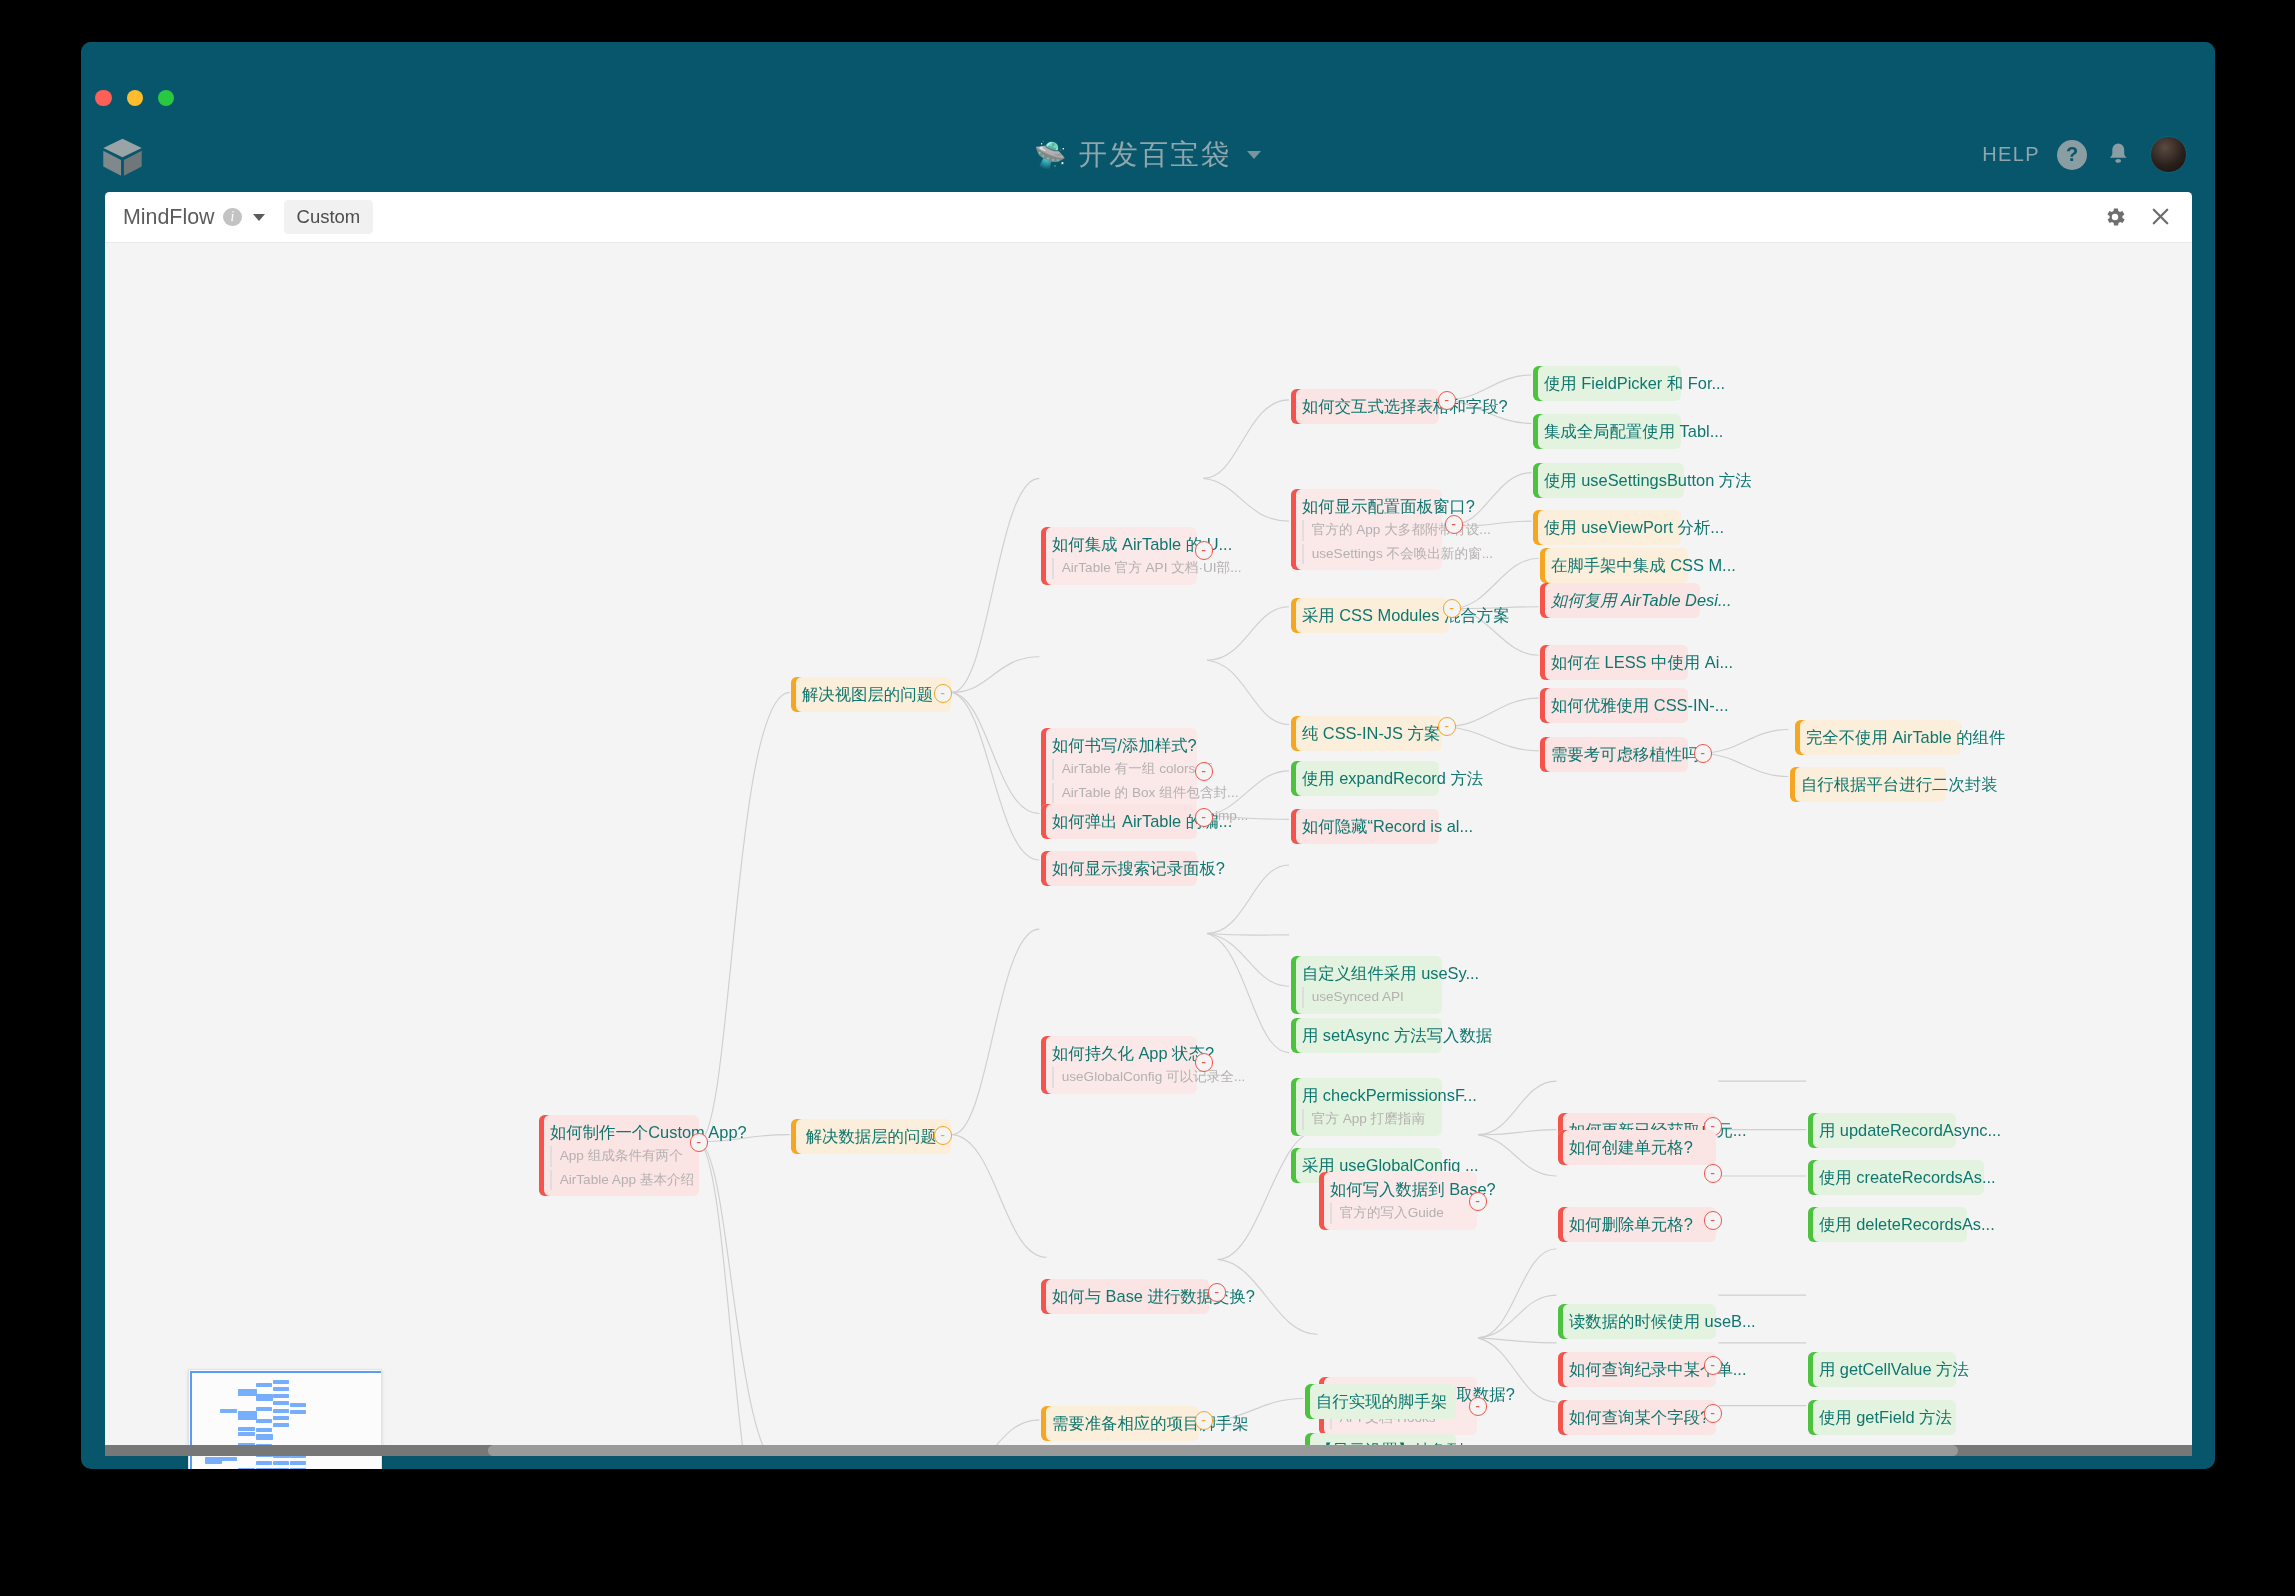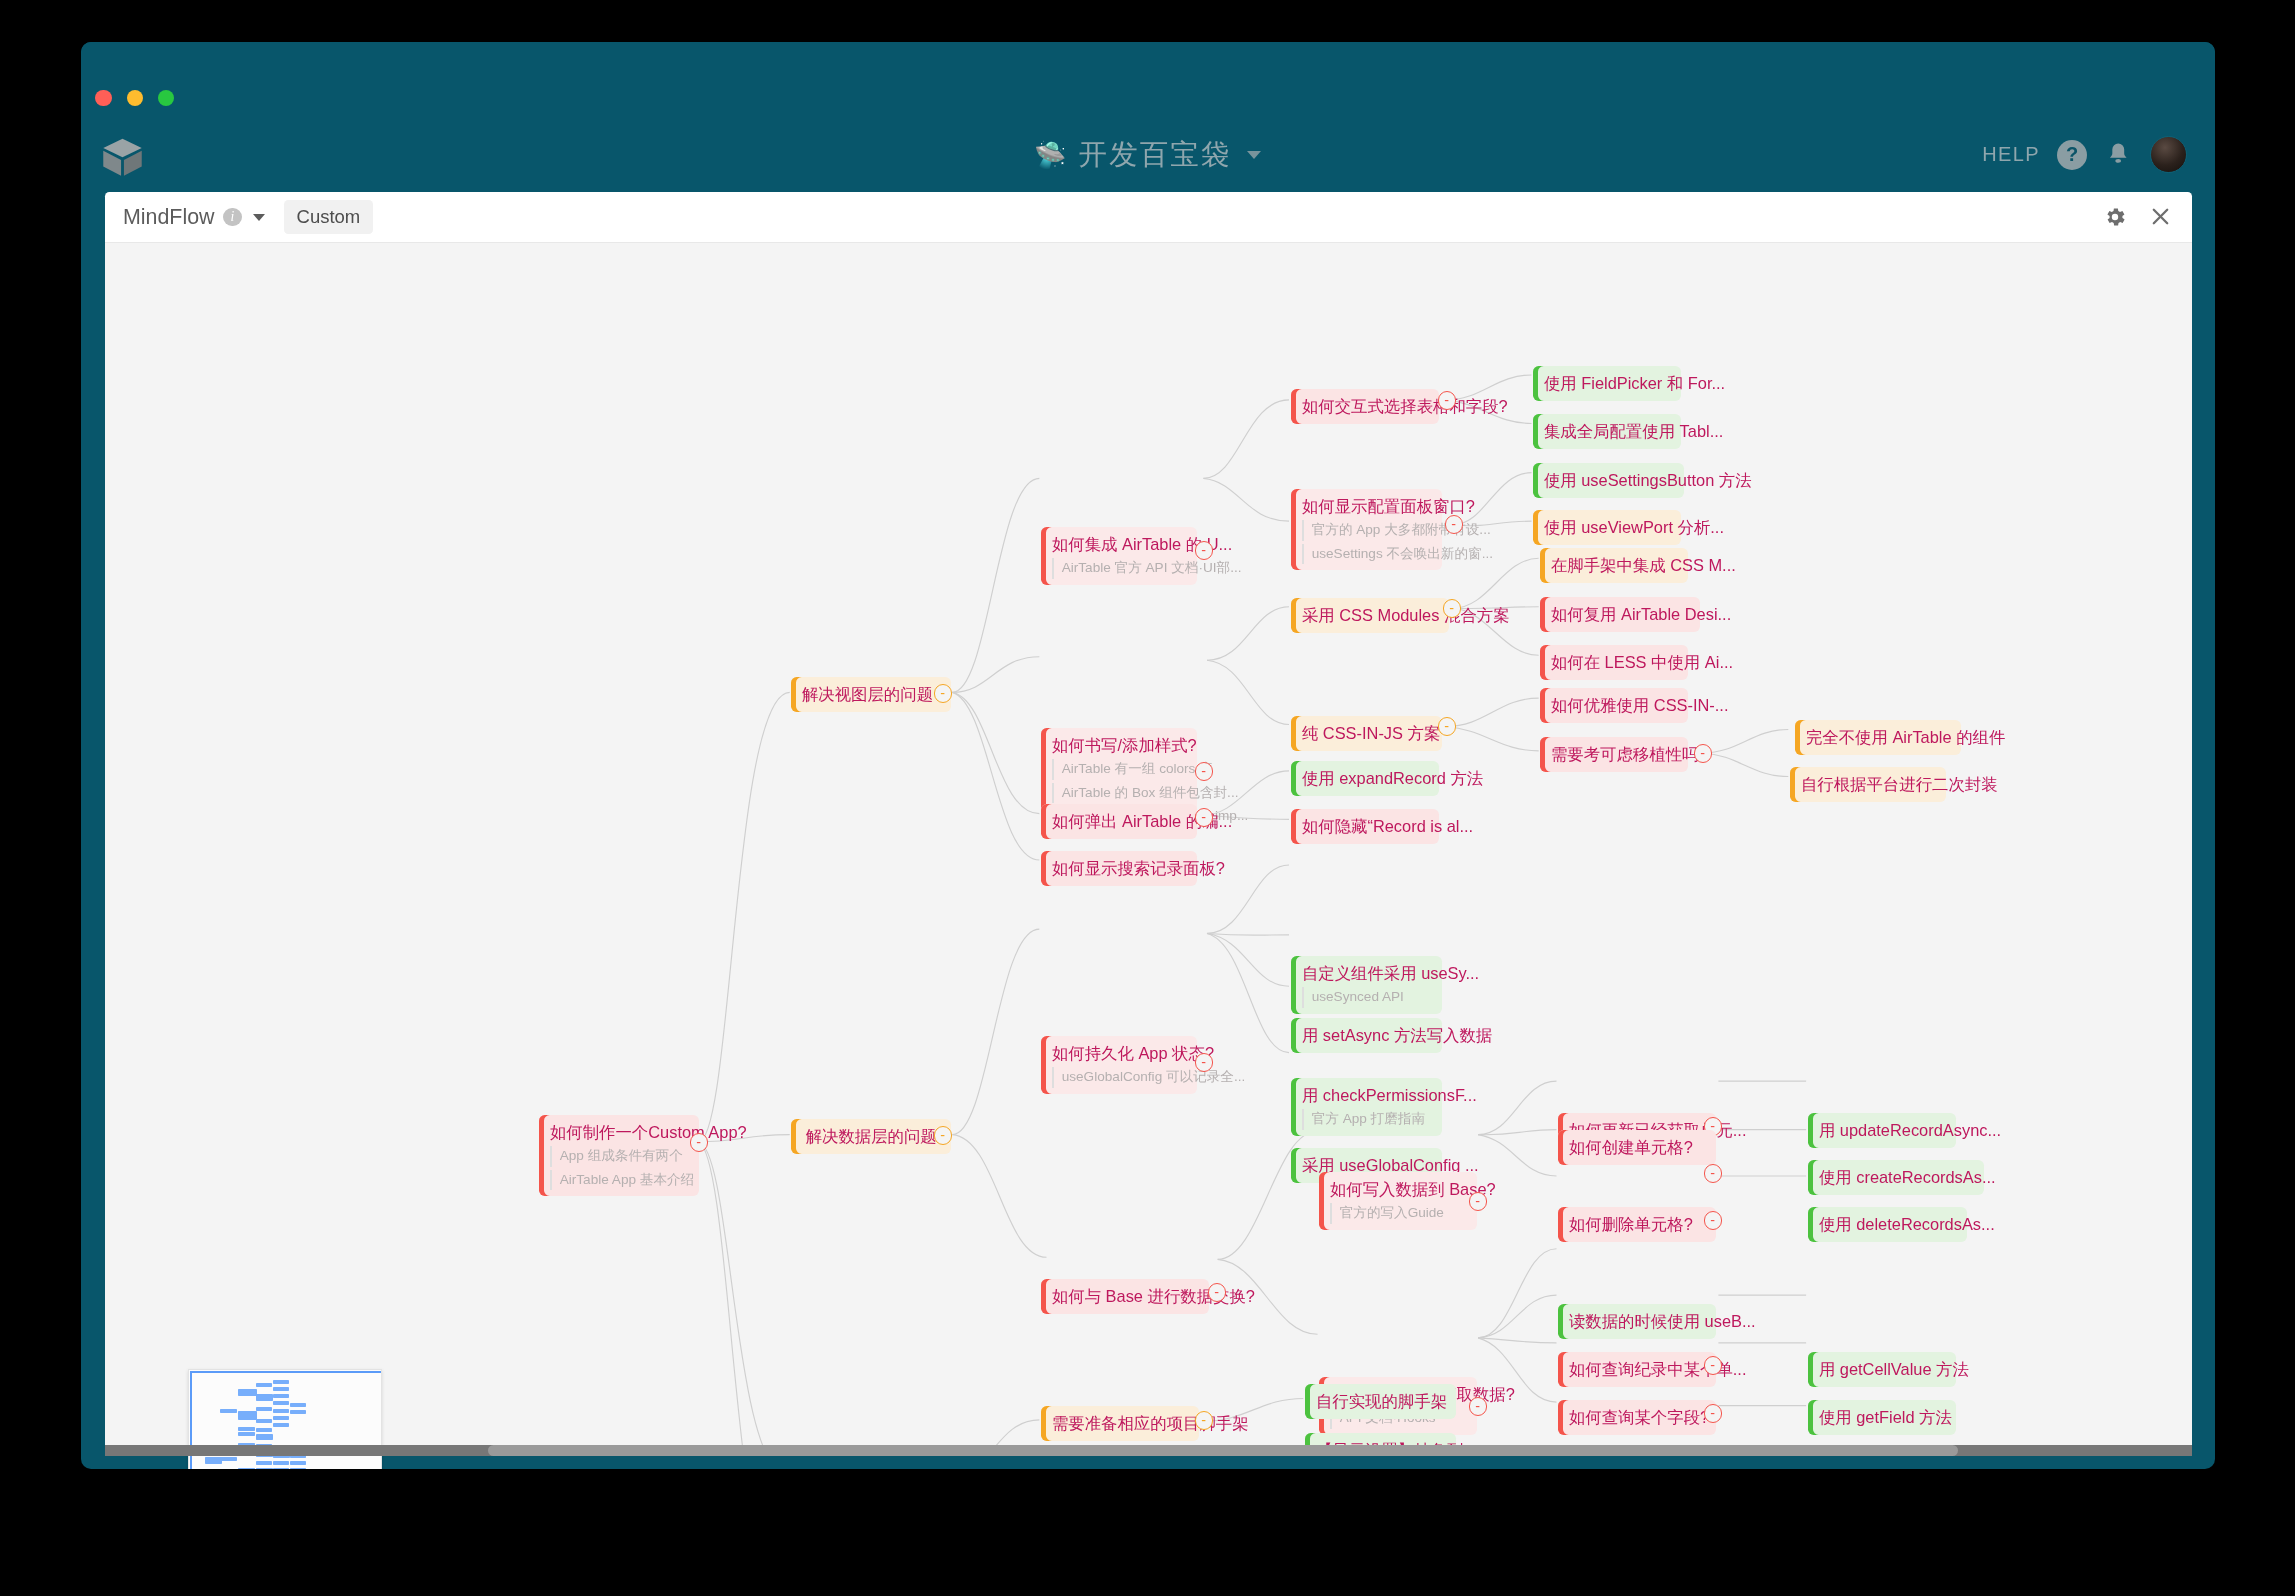--- a/index.html
+++ b/index.html
@@ -108,21 +108,21 @@
   #edges { position: absolute; left: 0; top: 0; width: 2087px; height: 1204px; }
 
   
   .node {
     position: absolute;
     border-radius: 5.7px;
     padding: 6.4px 10px 6.4px 11.4px;
     display: flex; flex-direction: column; justify-content: center;
     white-space: nowrap;
   }
-  .node .title { font-size: 16.4px; color: #be185d; line-height: 1.35; }
+  .node .title { font-size: 16.4px; color: #0f766e; line-height: 1.35; }
   .node .sub {
     font-size: 13.6px; color: #b5b0b0; line-height: 1.5;
     padding-left: 7.8px; border-left: 2.1px solid #dedede; margin-top: 2.9px;
   }
 
   .node.red    { background: #fbe4e4; box-shadow: inset 5px 0 0 0 #f4544b; }
   .node.redl   { background: #fbe9e9; box-shadow: inset 5px 0 0 0 #f4544b; }
   .node.orange { background: #fbeeda; box-shadow: inset 5px 0 0 0 #f5a623; }
   .node.green  { background: #e3f3e0; box-shadow: inset 5px 0 0 0 #4cc23f; }
 
@@ -371,21 +371,21 @@
       <div class="toggle orange" style="left:1338px; top:356px;">-</div>
 
       <div class="node orange" style="left:1186px; top:473px; width:151px;">
         <span class="title">纯 CSS-IN-JS 方案</span>
       </div>
       <div class="toggle orange" style="left:1333px; top:474px;">-</div>
 
       <div class="node orange" style="left:1435px; top:305px; width:148px;">
         <span class="title">在脚手架中集成 CSS M...</span>
       </div>
-      <div class="node red" style="left:1435px; top:354px; width:160px;">
+      <div class="node red" style="left:1435px; top:340px; width:160px;font-style:italic;">
         <span class="title">如何复用 AirTable Desi...</span>
       </div>
       <div class="node red" style="left:1435px; top:402px; width:148px;">
         <span class="title">如何在 LESS 中使用 Ai...</span>
       </div>
       <div class="node red" style="left:1435px; top:445px; width:148px;">
         <span class="title">如何优雅使用 CSS-IN-...</span>
       </div>
       <div class="node red" style="left:1435px; top:494px; width:148px;">
         <span class="title">需要考可虑移植性吗?</span>

